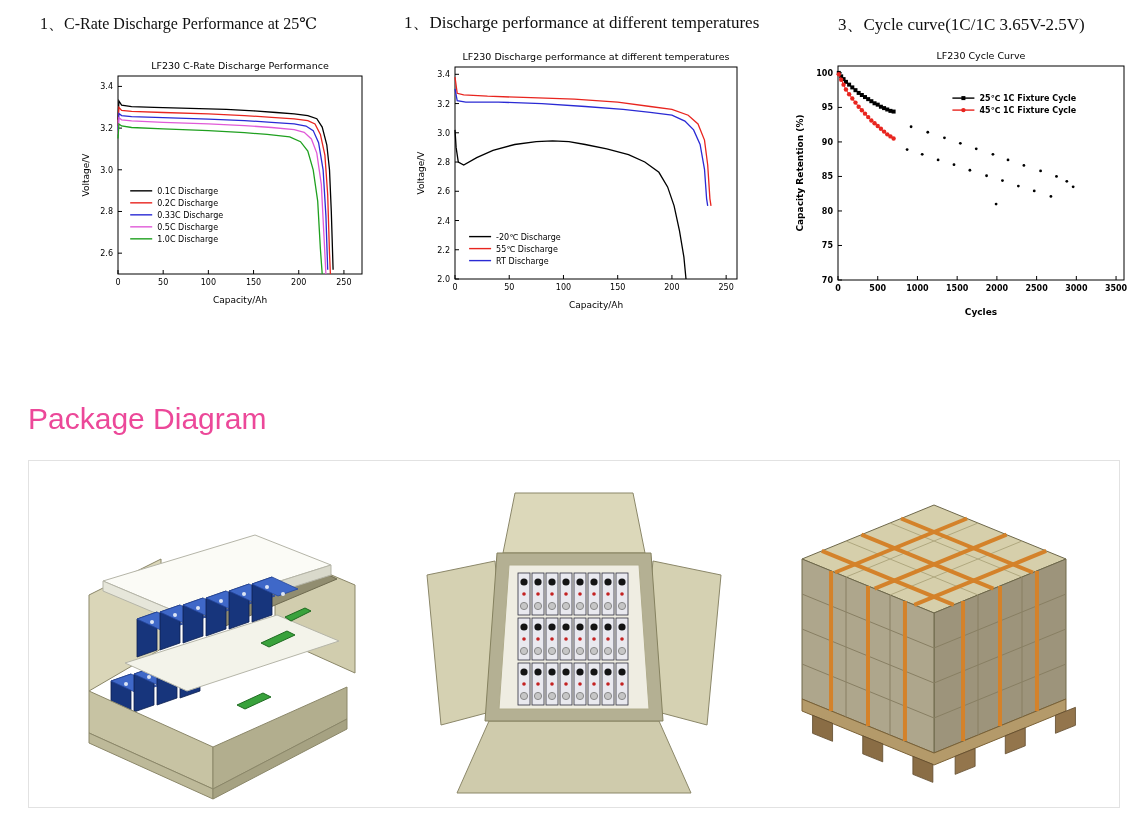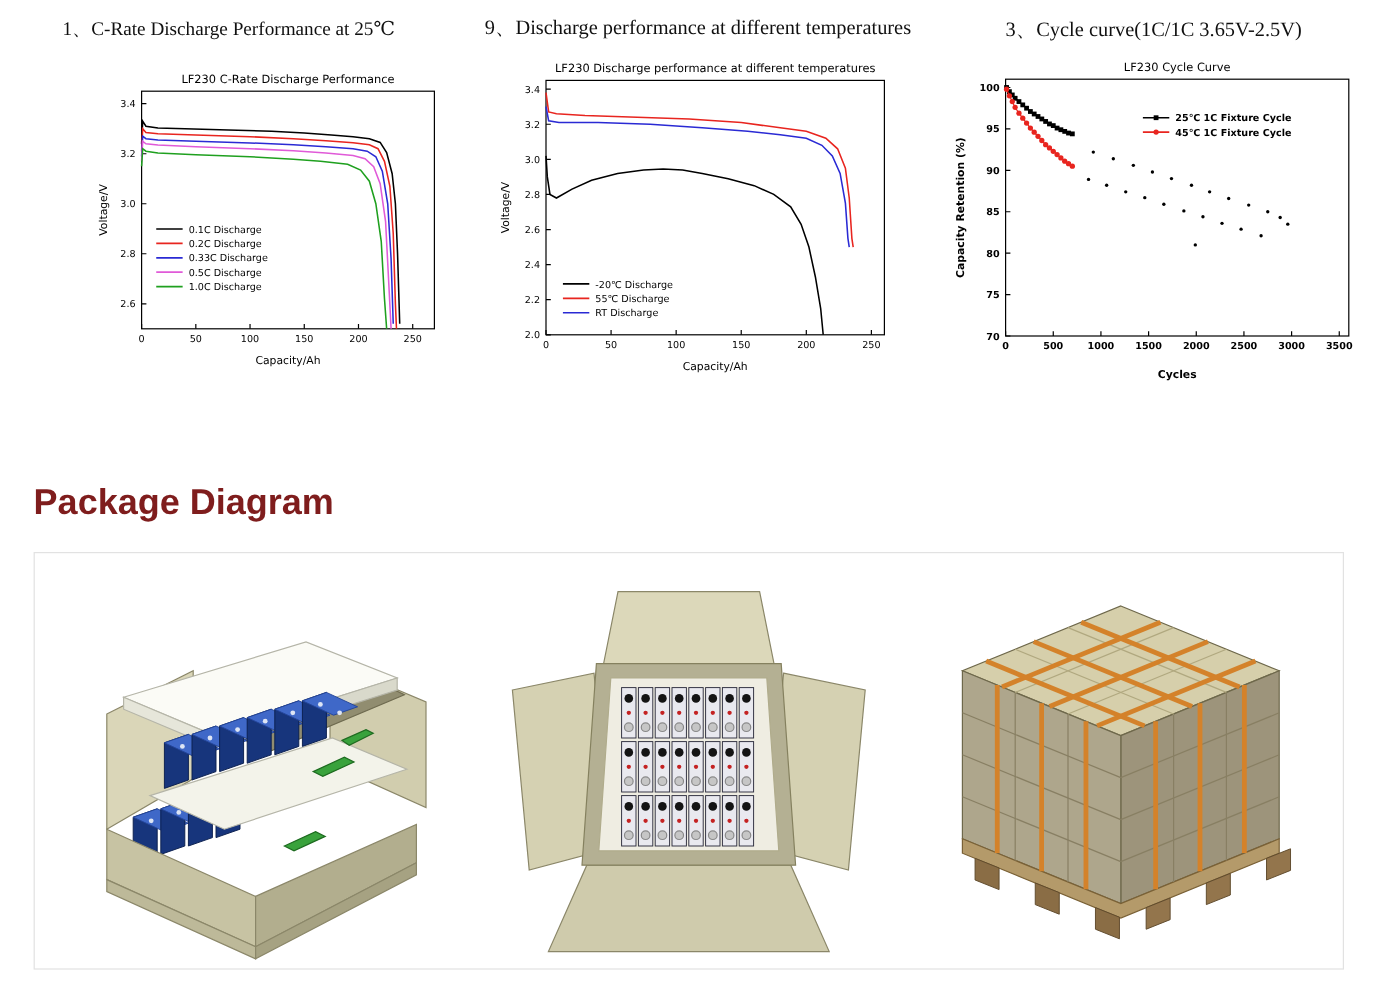--- a/index.html
+++ b/index.html
@@ -1,46 +1,46 @@
 <!DOCTYPE html>
 <html><head>
 <meta charset="utf-8">
 <style>
   *{margin:0;padding:0;box-sizing:border-box}
   html,body{background:#fff}
   body{width:1146px;height:833px;position:relative;overflow:hidden;
        font-family:"Liberation Sans","DejaVu Sans",sans-serif;color:#111}
   .heading-serif{position:absolute;font-family:"Liberation Serif","DejaVu Serif",serif;
        font-size:17px;color:#101010;white-space:nowrap}
-  #h1{left:52px;top:14px;font-size:16px}
+  #h1{left:40px;top:14px;font-size:16px}
   #h2{left:404px;top:11px}
   #h3{left:838px;top:13px}
   .chart{position:absolute;background:#fff}
   #chart-0{left:78px;top:56px;width:298px;height:252px}
   #chart-1{left:413px;top:47px;width:338px;height:266px}
   #chart-2{left:792px;top:46px;width:342px;height:274px}
   svg text{font-family:"DejaVu Sans","Liberation Sans",sans-serif;fill:#000}
   .tick{font-size:8px}
   .ctitle{font-size:9.5px}
   .alabel{font-size:9px}
   .leg{font-size:8px}
   .b{font-weight:bold}
-  #package-title{position:absolute;left:28px;top:402px;font-size:30px;font-weight:700;color:#7f1d1d}
+  #package-title{position:absolute;left:28px;top:402px;font-size:30px;font-weight:400;color:#ec4899}
   #package-box{position:absolute;left:28px;top:460px;width:1092px;height:348px;
        border:1px solid #e2e2e2;background:#fff;display:flex;align-items:center;
        justify-content:space-evenly}
   .pkg{width:350px;height:334px}
 </style>
 </head>
 <body>
 
 <div id="page">
 
   <div class="heading-serif" id="h1">1、C-Rate Discharge Performance at 25℃</div>
-  <div class="heading-serif" id="h2">9、Discharge performance at different temperatures</div>
+  <div class="heading-serif" id="h2">1、Discharge performance at different temperatures</div>
   <div class="heading-serif" id="h3">3、Cycle curve(1C/1C 3.65V-2.5V)</div>
 
   <div class="chart" id="chart-0"><svg width="298" height="252">
         <rect x="40" y="20" width="244" height="198" fill="#fff" stroke="#000"></rect>
         <line x1="40" y1="218" x2="40" y2="214" stroke="#000"></line>
         <text x="40" y="229" text-anchor="middle" class="tick">0</text>
         <line x1="85.18518518518519" y1="218" x2="85.18518518518519" y2="214" stroke="#000"></line>
         <text x="85.18518518518519" y="229" text-anchor="middle" class="tick">50</text>
         <line x1="130.37037037037038" y1="218" x2="130.37037037037038" y2="214" stroke="#000"></line>
         <text x="130.37037037037038" y="229" text-anchor="middle" class="tick">100</text>

